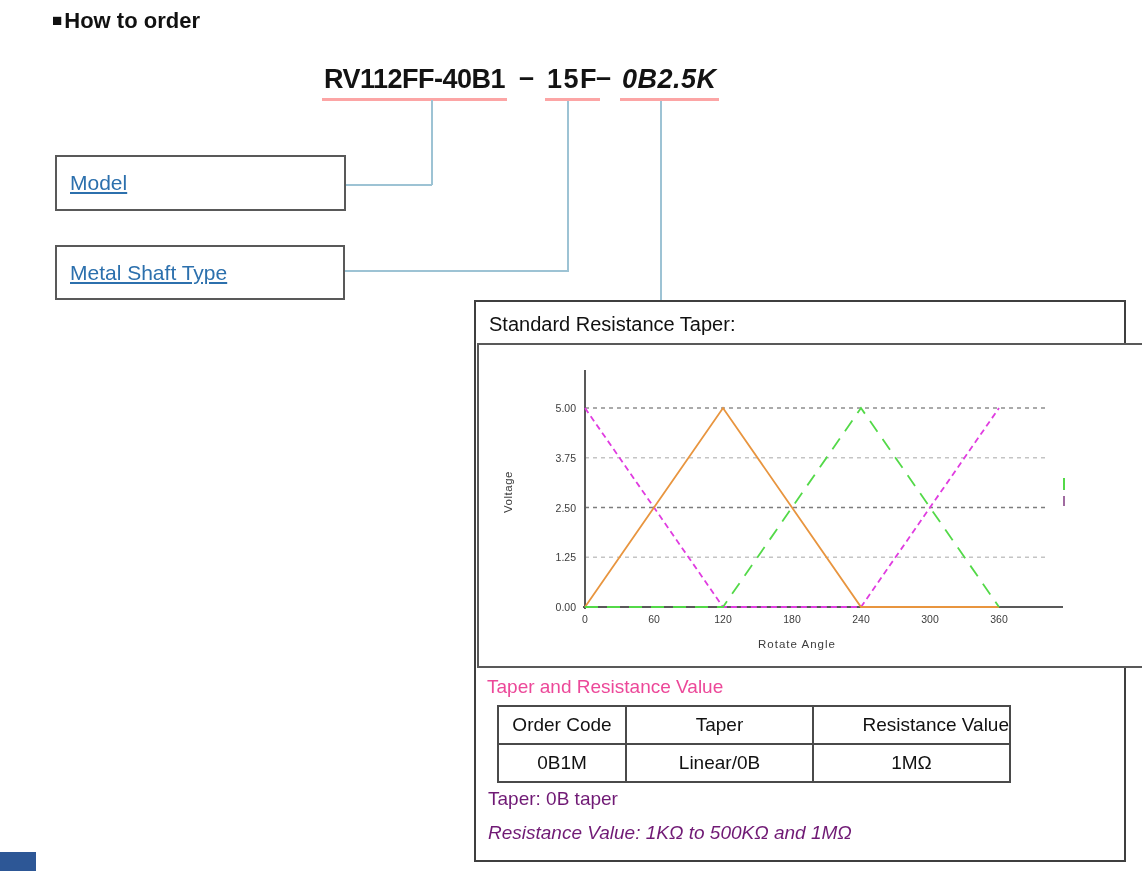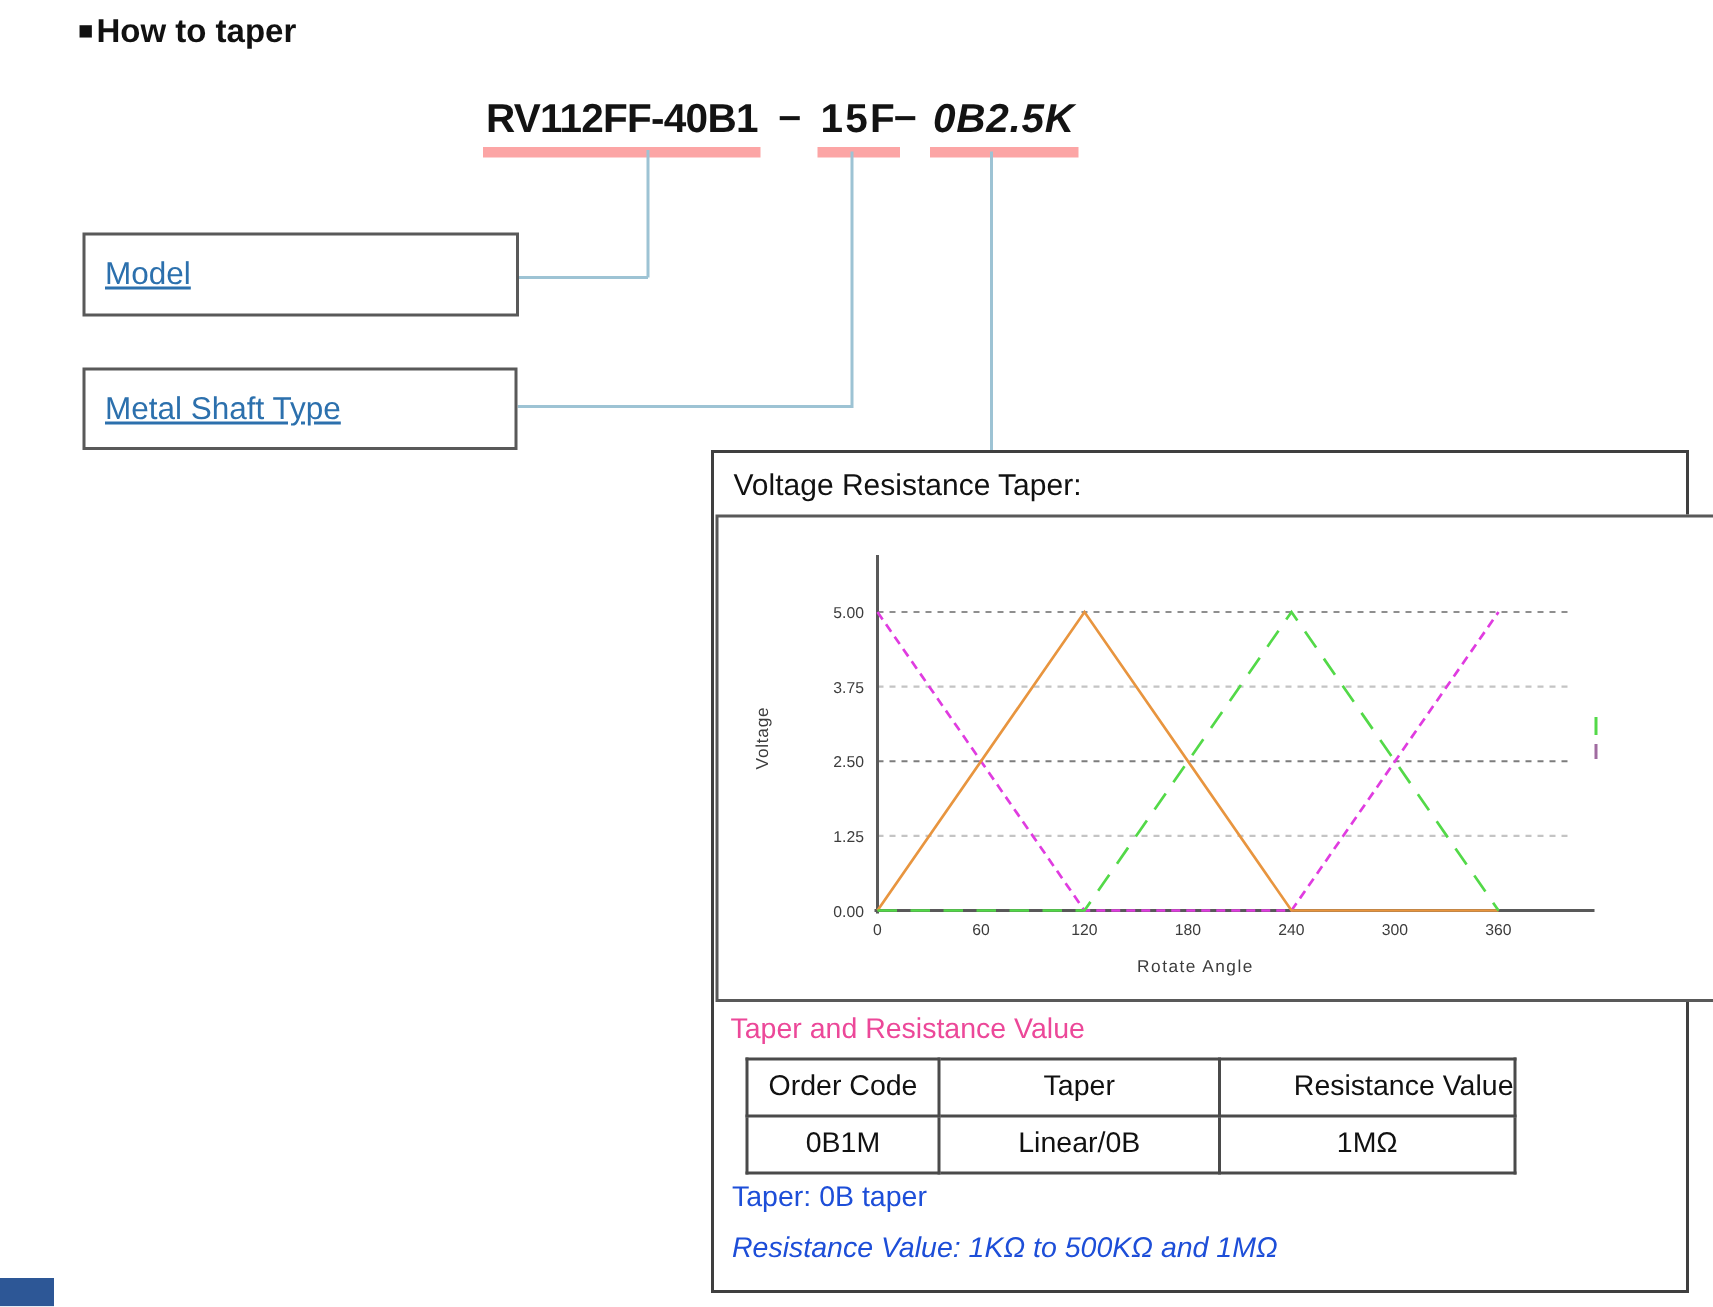--- a/index.html
+++ b/index.html
@@ -6,21 +6,21 @@
   #page{position:relative;width:1142px;height:871px;background:#ffffff;overflow:hidden;
         font-family:"Liberation Sans",sans-serif;color:#151515;}
 
   
   .page-heading{position:absolute;left:52px;top:8px;font-size:22px;font-weight:bold;
                 color:#111;display:flex;align-items:center;gap:2px;}
   .page-heading .marker{font-size:17px;position:relative;top:0px;}
 
   
   .code-seg{position:absolute;top:63px;font-size:27px;font-weight:bold;letter-spacing:-0.5px;
-            line-height:33px;color:#131313;padding:0 2px 2px 2px;border-bottom:7px solid #fca5a5;white-space:nowrap;}
+            line-height:33px;color:#131313;padding:0 2px 2px 2px;border-bottom:3px solid #fca5a5;white-space:nowrap;}
   .code-dash{position:absolute;top:61px;font-size:27px;font-weight:bold;color:#131313;line-height:33px;}
 
   
   .conn{position:absolute;background:var(--connector);}
 
   
   .label-box{position:absolute;border:2px solid var(--box-border);background:#fff;
              display:flex;align-items:center;padding-left:13px;box-sizing:border-box;}
   .label-box a{font-size:21px;color:var(--link);text-decoration:underline;cursor:pointer;}
 
@@ -28,35 +28,35 @@
   .panel{position:absolute;left:474px;top:300px;width:652px;height:562px;
          border:2px solid #3f3f3f;box-sizing:border-box;background:#fff;}
   .panel-title{position:absolute;left:13px;top:11px;font-size:20px;color:#111;}
   .chart-box{position:absolute;left:1px;top:41px;width:674px;height:325px;
              border:2px solid #595959;box-sizing:border-box;background:#fff;}
   .table-title{position:absolute;left:11px;top:374px;font-size:19px;color:#ec4899;}
   .order-table{position:absolute;left:21px;top:403px;width:506px;height:77px;
                border-collapse:collapse;table-layout:fixed;}
   .order-table td{border:2px solid #4a4a4a;text-align:center;font-size:19px;color:#111;
                   height:36px;padding:0;}
-  .note{position:absolute;left:12px;font-size:19px;color:#1d4ed8;}
+  .note{position:absolute;left:12px;font-size:19px;color:#701a75;}
 
   
   .corner-bar{position:absolute;left:0;top:852px;width:36px;height:19px;background:var(--accent);}
 
   svg text{font-family:"Liberation Sans",sans-serif;}
 </style>
 </head>
 <body>
 
 <div id="page" style="--link: #2c70ad; --connector: #9dc3d4; --box-border: #595959; --accent: #2d5796;">
 
   <div class="page-heading">
     <span class="marker">■</span>
-    <span>How to taper</span>
+    <span>How to order</span>
   </div>
 
   <span class="code-seg" style="left:322px;">RV112FF-40B1</span>
   <span class="code-dash" style="left:519px;">–</span>
   <span class="code-seg" style="left:545px;letter-spacing:1.5px;">15F</span>
   <span class="code-dash" style="left:596px;">–</span>
   <span class="code-seg" style="left:620px;letter-spacing:0.5px;font-style:italic;">0B2.5K</span>
 
   <div class="conn" style="left:431px;top:100px;width:2px;height:85px;"></div>
   <div class="conn" style="left:346px;top:184px;width:86px;height:2px;"></div>
@@ -65,21 +65,21 @@
   <div class="conn" style="left:660px;top:101px;width:2px;height:200px;"></div>
 
   <div class="label-box" style="left:55px;top:155px;width:291px;height:56px;">
     <a>Model</a>
   </div>
   <div class="label-box" style="left:55px;top:245px;width:290px;height:55px;">
     <a>Metal Shaft Type</a>
   </div>
 
   <div class="panel">
-    <div class="panel-title">Voltage Resistance Taper:</div>
+    <div class="panel-title">Standard Resistance Taper:</div>
 
     <div class="chart-box">
       <svg id="taper-chart" width="618" height="321" viewBox="0 0 618 321">
           <line x1="106" y1="63" x2="566" y2="63" stroke="#8f8f8f" stroke-width="1.4" stroke-dasharray="4 4"></line>
           <line x1="106" y1="112.75" x2="566" y2="112.75" stroke="#c4c4c4" stroke-width="1.4" stroke-dasharray="4 4"></line>
           <line x1="106" y1="162.5" x2="566" y2="162.5" stroke="#7d7d7d" stroke-width="1.4" stroke-dasharray="4 4"></line>
           <line x1="106" y1="212.25" x2="566" y2="212.25" stroke="#c4c4c4" stroke-width="1.4" stroke-dasharray="4 4"></line>
           <line x1="106" y1="25" x2="106" y2="264" stroke="#595959" stroke-width="2"></line>
           <line x1="104" y1="262" x2="584" y2="262" stroke="#595959" stroke-width="2"></line>
           <polyline points="106,63 244,262 382,262 520,63" fill="none" stroke="#e03ce0" stroke-width="1.8" stroke-dasharray="6 4"></polyline>

